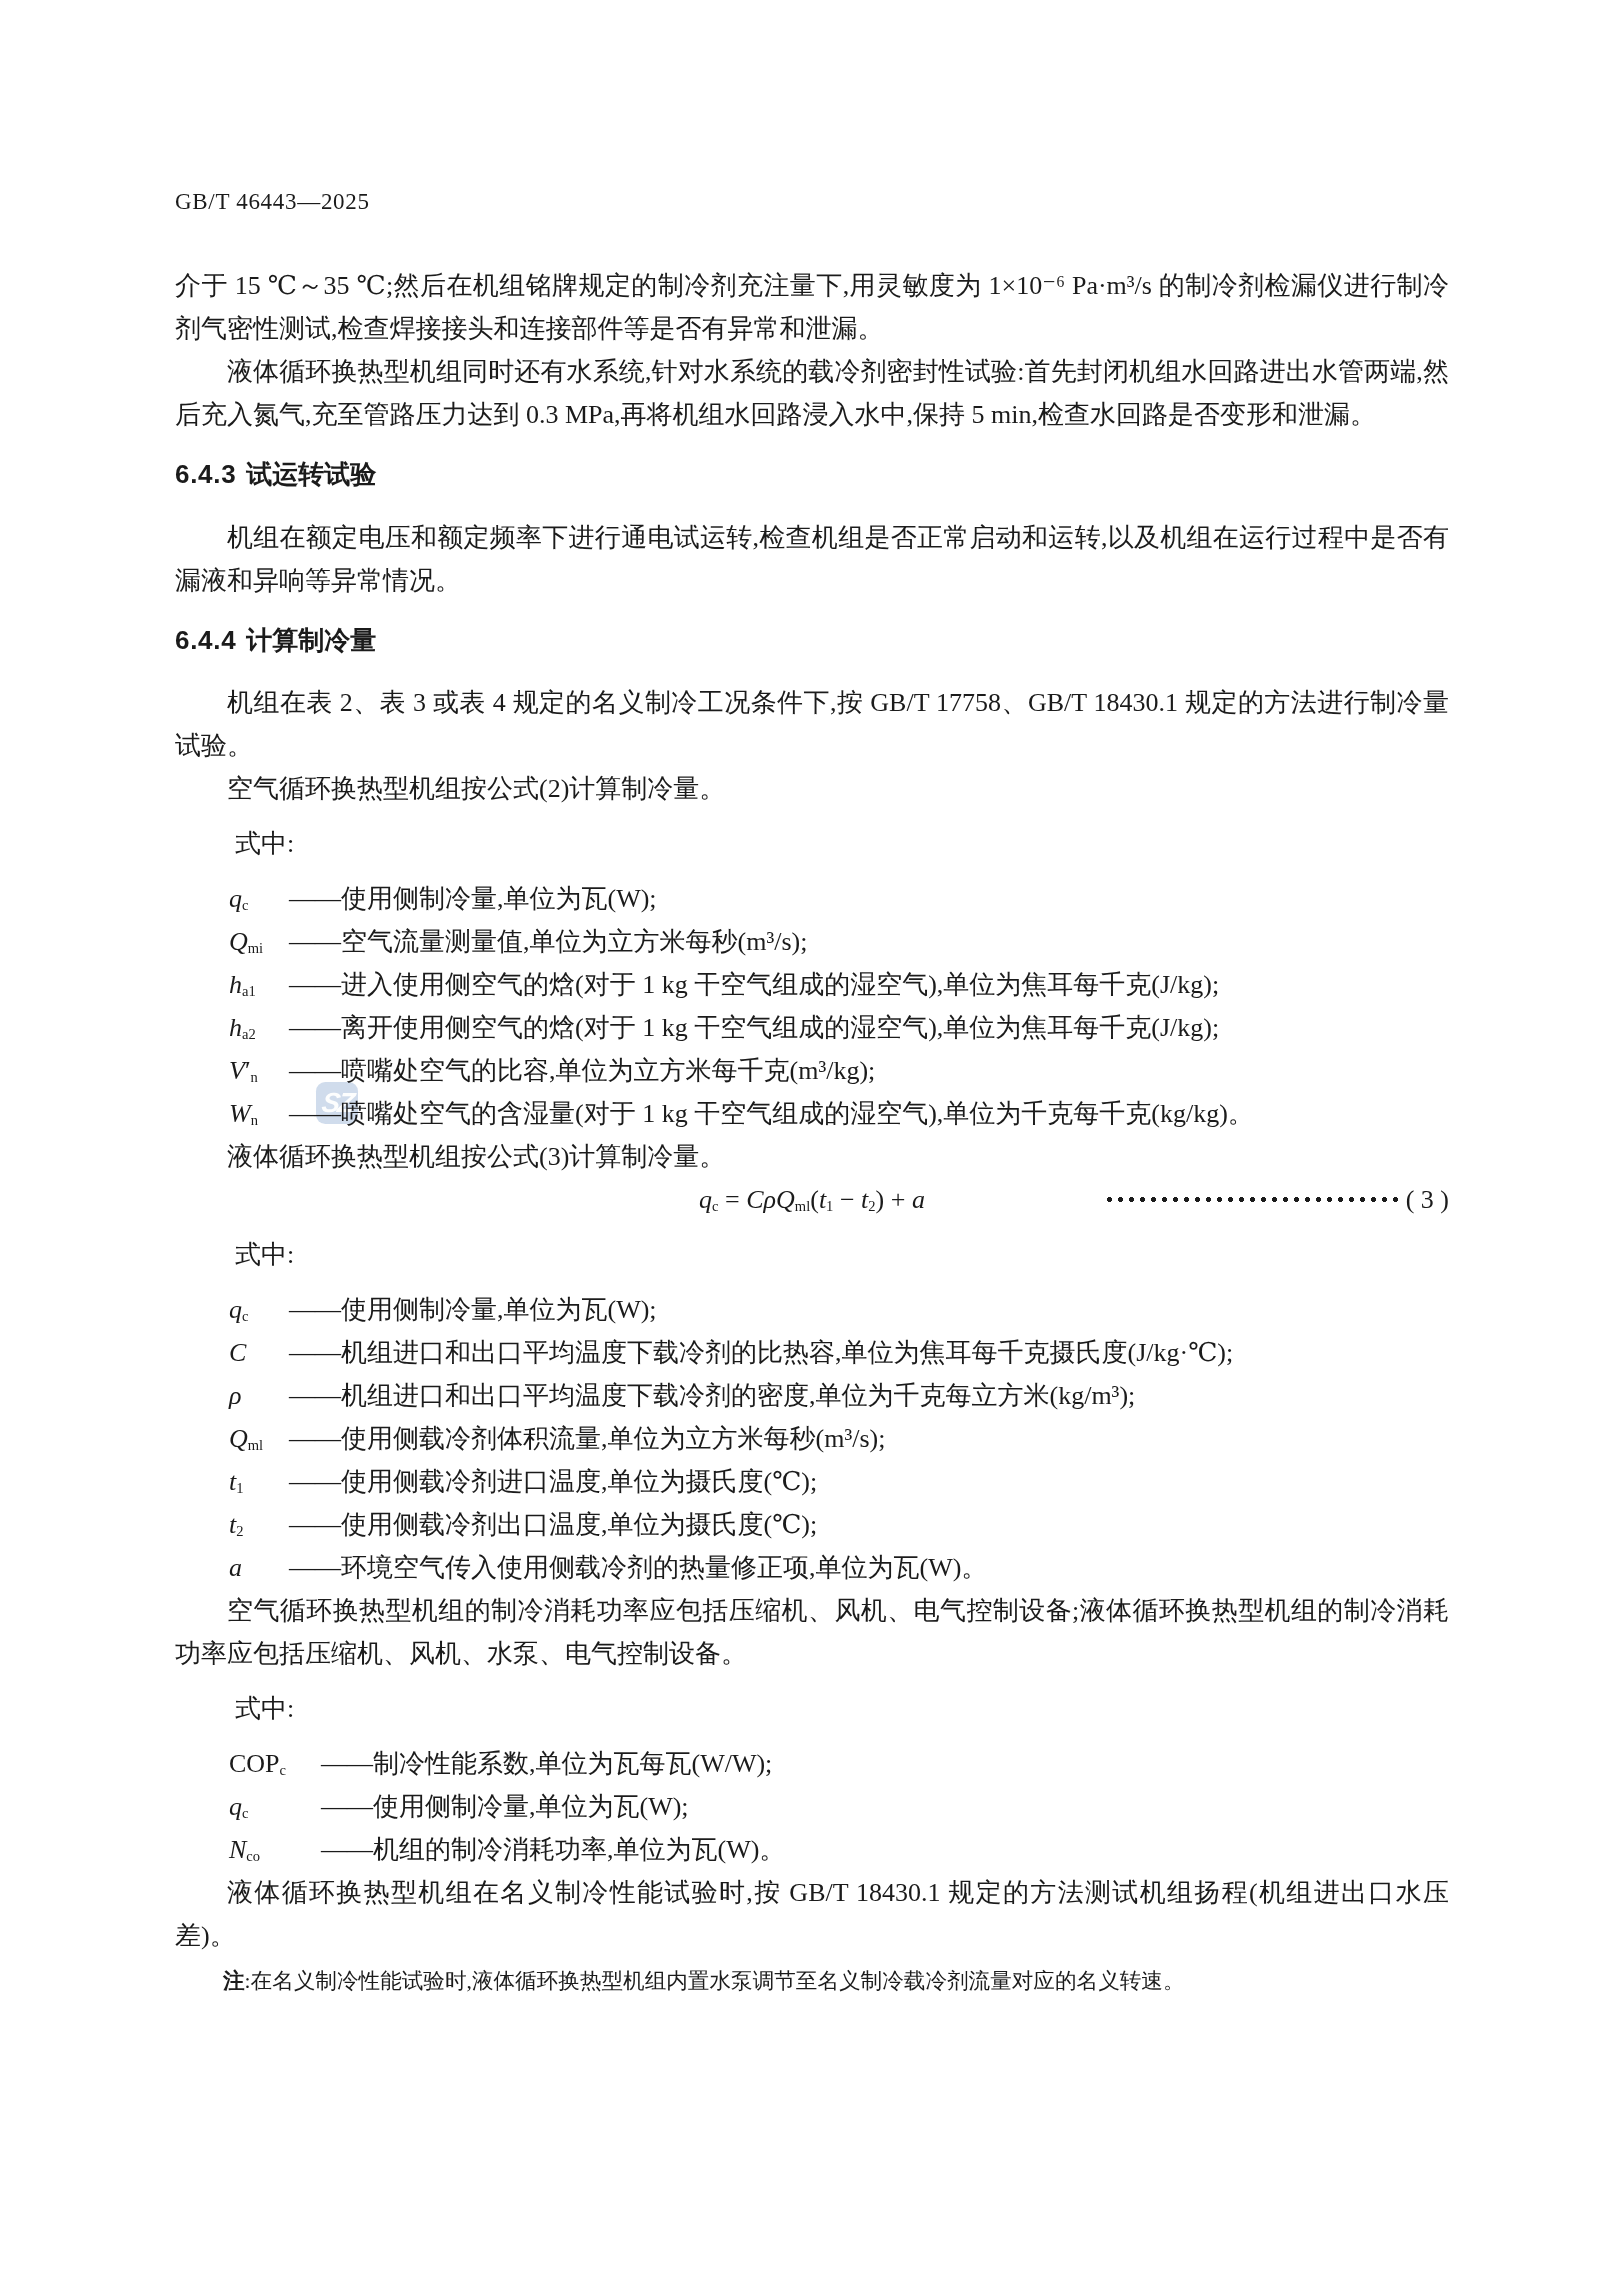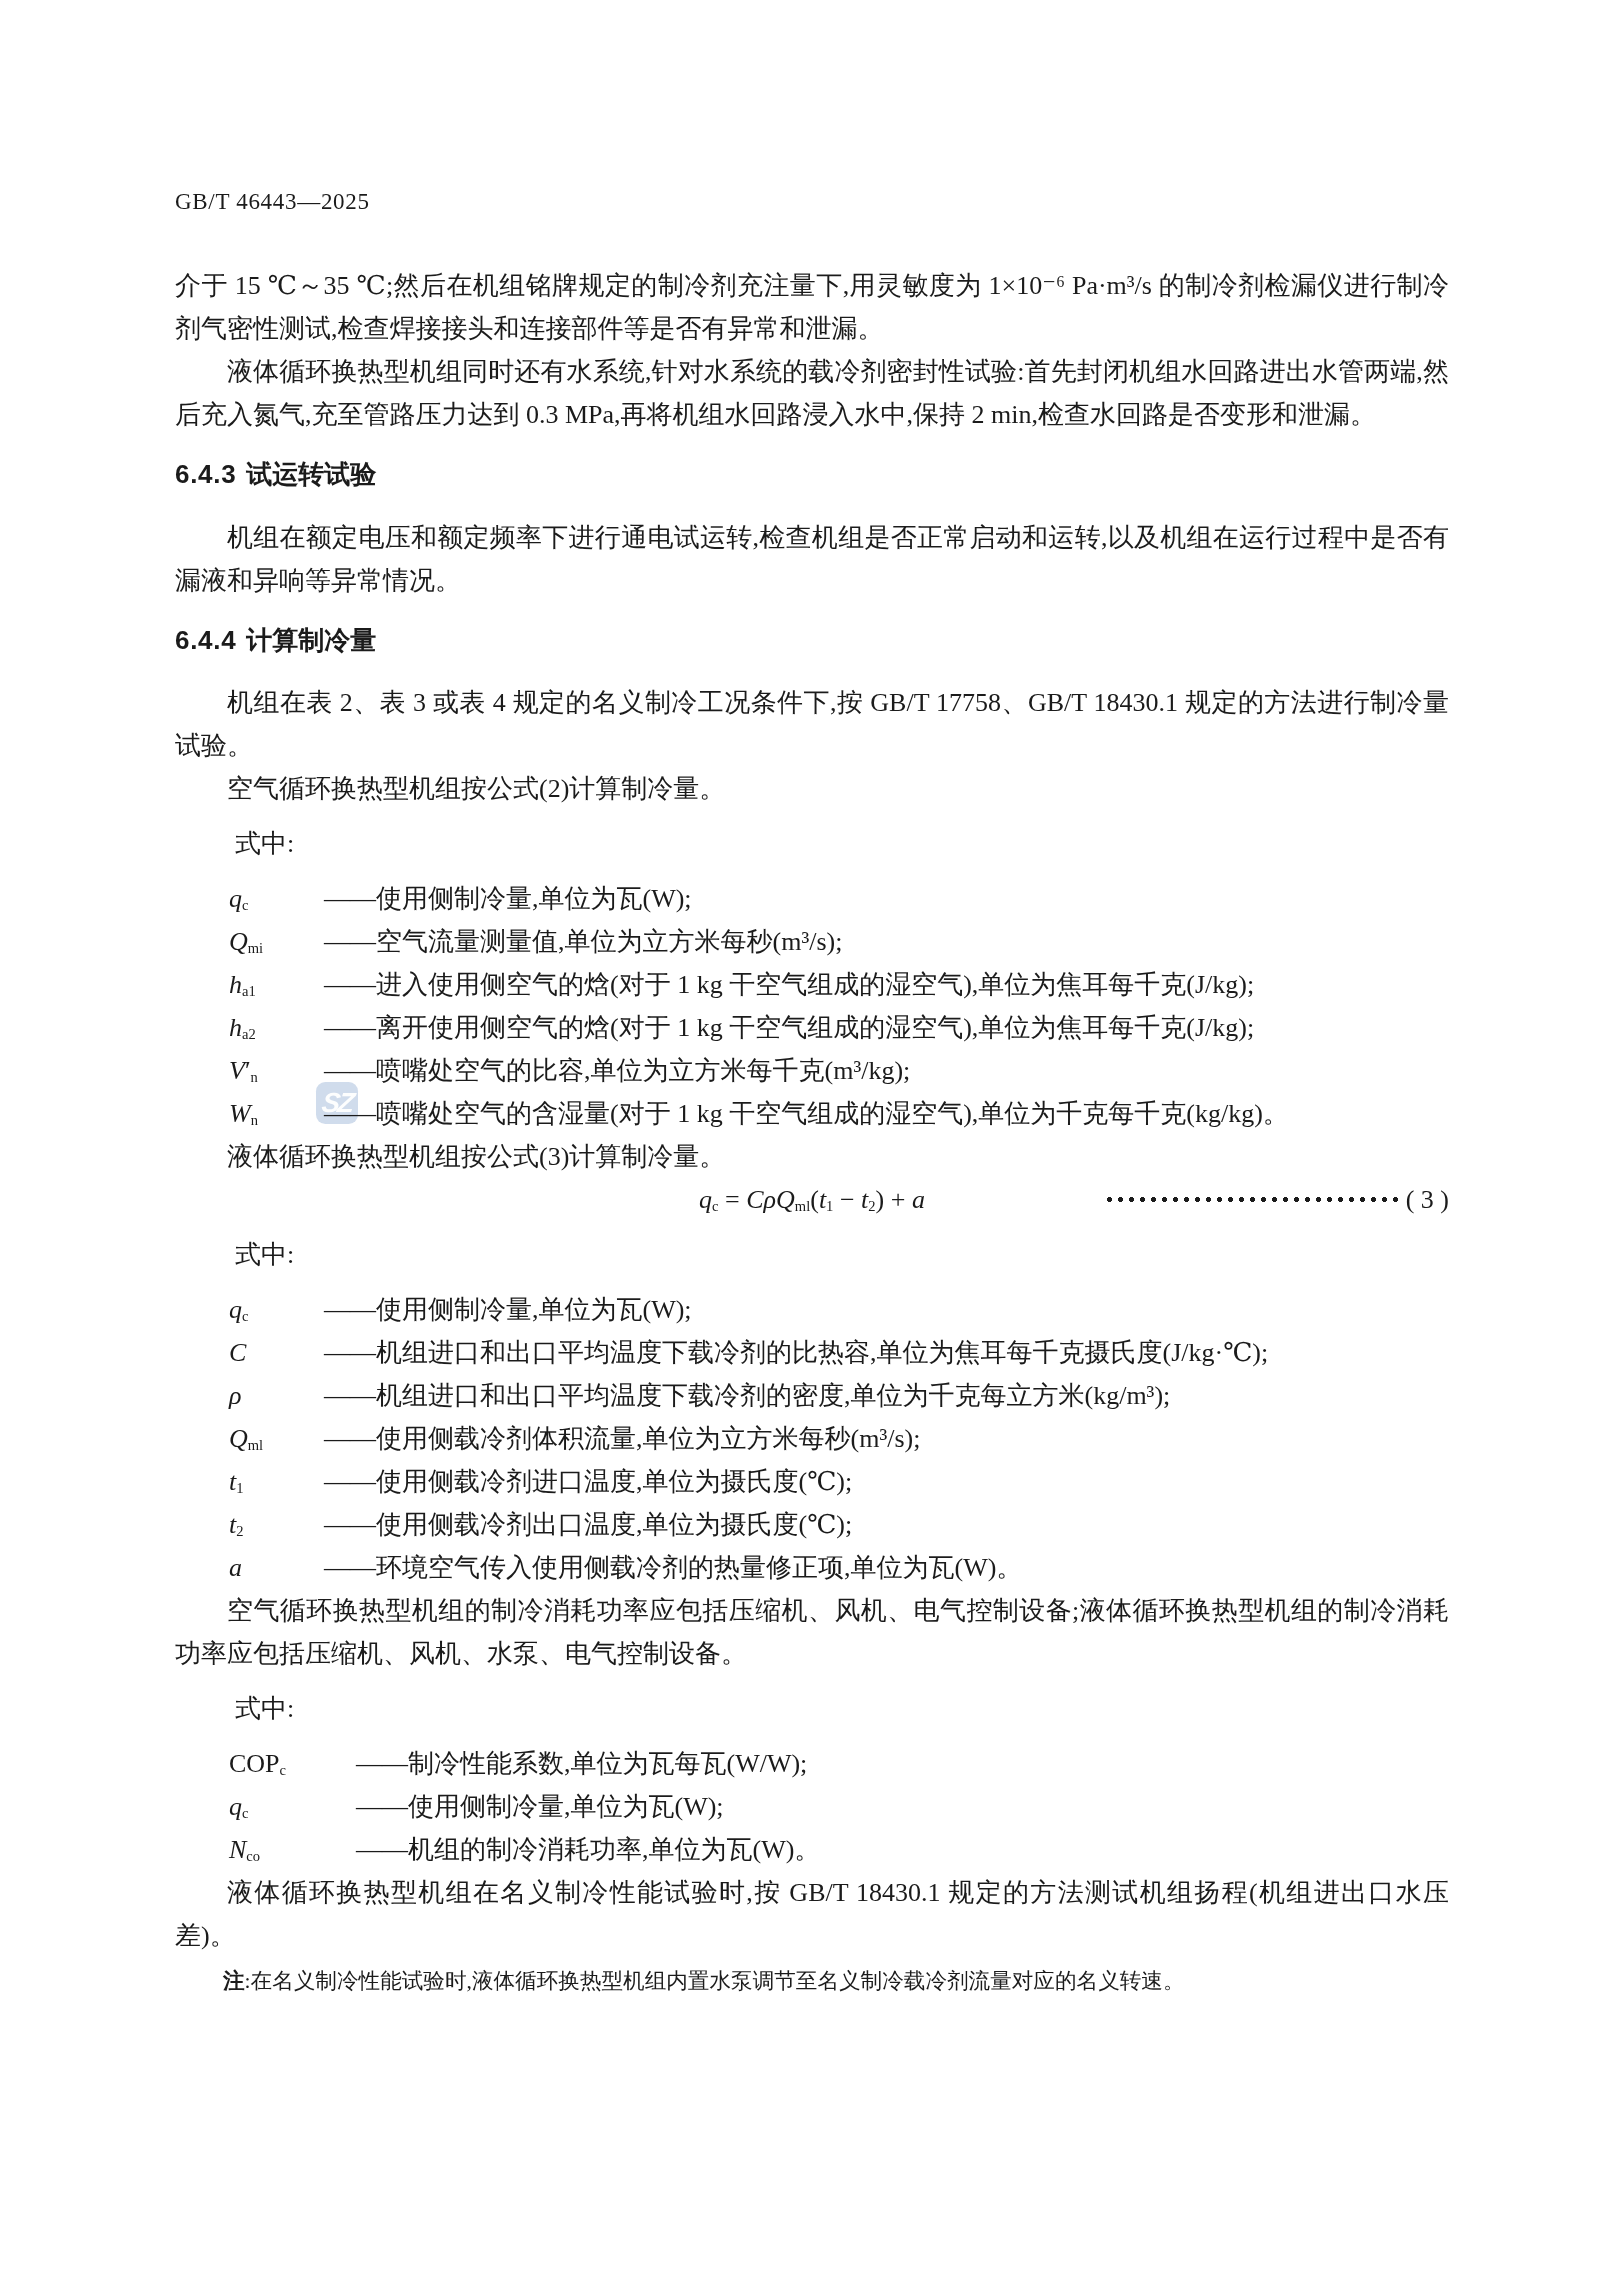--- a/index.html
+++ b/index.html
@@ -34,21 +34,21 @@
   .para.no-indent{text-indent:0;}
 
   .clause{
     margin:17px 0 19.6px 0;font-weight:700;font-size:26px;line-height:43px;
     font-family:"Liberation Sans","DejaVu Sans",sans-serif;
   }
   .clause-num{margin-right:10px;letter-spacing:0.7px;}
 
   .where{margin:12px;text-indent:1.85em;}
 
-  .sym-row{display:flex;align-items:flex-start;padding-left:54px;line-height:43px;gap:35px;}
+  .sym-row{display:flex;align-items:flex-start;padding-left:54px;line-height:43px;}
   .sym{flex:0 0 60px;white-space:nowrap;}
   .sym-list-wide .sym{flex-basis:92px;}
   .sym-desc{flex:1;text-align:justify;}
 
   sub{font-size:0.56em;line-height:0;vertical-align:-0.2em;}
   i{font-style:italic;}
 
   .formula-row{position:relative;height:43px;}
   .f-expr{width:100%;text-align:center;line-height:43px;white-space:nowrap;}
   .f-tail{
@@ -74,21 +74,21 @@
 
   <div class="watermark">
     <span>SZ</span>
   </div>
 
   <header class="std-header">GB/T 46443—2025</header>
 
   <main class="content">
 
     <p class="para no-indent">介于 15 ℃～35 ℃;然后在机组铭牌规定的制冷剂充注量下,用灵敏度为 1×10⁻⁶ Pa·m³/s 的制冷剂检漏仪进行制冷剂气密性测试,检查焊接接头和连接部件等是否有异常和泄漏。</p>
-    <p class="para">液体循环换热型机组同时还有水系统,针对水系统的载冷剂密封性试验:首先封闭机组水回路进出水管两端,然后充入氮气,充至管路压力达到 0.3 MPa,再将机组水回路浸入水中,保持 2 min,检查水回路是否变形和泄漏。</p>
+    <p class="para">液体循环换热型机组同时还有水系统,针对水系统的载冷剂密封性试验:首先封闭机组水回路进出水管两端,然后充入氮气,充至管路压力达到 0.3 MPa,再将机组水回路浸入水中,保持 5 min,检查水回路是否变形和泄漏。</p>
 
     <h2 class="clause"><span class="clause-num">6.4.3</span><span class="clause-title">试运转试验</span></h2>
 
     <p class="para">机组在额定电压和额定频率下进行通电试运转,检查机组是否正常启动和运转,以及机组在运行过程中是否有漏液和异响等异常情况。</p>
 
     <h2 class="clause"><span class="clause-num">6.4.4</span><span class="clause-title">计算制冷量</span></h2>
 
     <p class="para">机组在表 2、表 3 或表 4 规定的名义制冷工况条件下,按 GB/T 17758、GB/T 18430.1 规定的方法进行制冷量试验。</p>
     <p class="para">空气循环换热型机组按公式(2)计算制冷量。</p>
 

